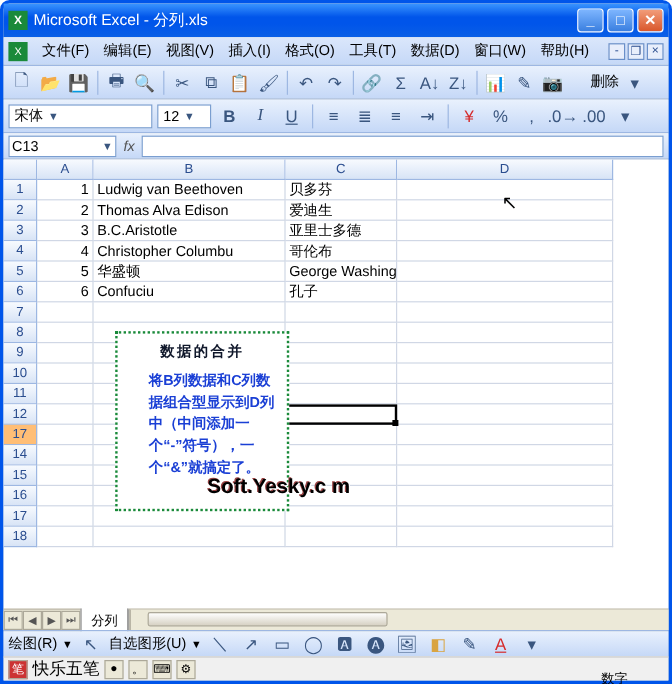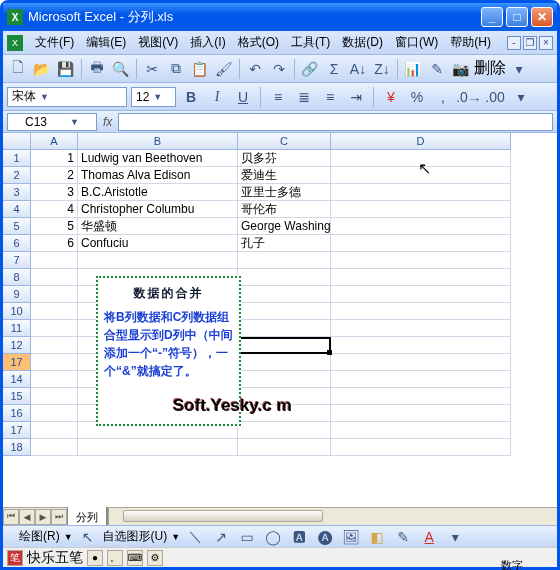--- a/index.html
+++ b/index.html
@@ -16,42 +16,42 @@
 .menubar .menu-item { padding: 2px 6px; cursor: pointer; }
 .menubar .spacer { flex: 1; }
 .menubar .mdi-btn { width: 14px; height: 14px; border: 1px solid #6a8fc9; margin-left: 2px; display: inline-flex; align-items: center; justify-content: center; font-size: 10px; color: #2a4d8f; background: #e8eefb; cursor: pointer; }
 .toolbar { height: 28px; background: linear-gradient(#e9f1fd,#c5d8f7); display: flex; align-items: center; padding: 2px 4px; gap: 2px; border-bottom: 1px solid #9db7e2; }
 .tbtn { width: 22px; height: 22px; display: inline-flex; align-items: center; justify-content: center; font-size: 14px; color: #3a567f; cursor: pointer; border: 1px solid transparent; border-radius: 2px; }
 .tsep { width: 1px; height: 20px; background: #9db7e2; margin: 0 2px; }
 .fmtbar { height: 28px; background: linear-gradient(#e9f1fd,#c5d8f7); display: flex; align-items: center; padding: 2px 4px; gap: 4px; border-bottom: 1px solid #9db7e2; font-size: 12px; }
 .combo { height: 20px; border: 1px solid #7a9ed0; background: #fff; display: inline-flex; align-items: center; padding: 0 4px; font-size: 12px; }
 .combo .dd { margin-left: 4px; font-size: 9px; color: #3a567f; }
 .namebox-row { height: 22px; background: linear-gradient(#e9f1fd,#c5d8f7); display: flex; align-items: center; padding: 2px 4px; gap: 6px; border-bottom: 1px solid #9db7e2; font-size: 12px; }
-.namebox { width: 90px; height: 18px; border: 1px solid #7a9ed0; background: #fff; padding: 0 17px; display: flex; align-items: center; }
+.namebox { width: 90px; height: 18px; border: 1px solid #7a9ed0; background: #fff; padding: 0 2px; display: flex; align-items: center; }
 .fxbar { flex: 1; height: 18px; border: 1px solid #7a9ed0; background: #fff; }
 .grid-area { flex: 1; display: flex; background: #fff; overflow: hidden; position: relative; }
 .grid { display: grid; grid-template-columns: 28px 47px 160px 93px 180px; grid-auto-rows: 17px; font-size: 12px; }
 .hdr { background: linear-gradient(#f7fafe,#d8e4f6); border-right: 1px solid #9db7e2; border-bottom: 1px solid #9db7e2; display: flex; align-items: center; justify-content: center; color: #2a4d8f; font-size: 11px; }
 .rowhdr { background: linear-gradient(#f7fafe,#d8e4f6); border-right: 1px solid #9db7e2; border-bottom: 1px solid #9db7e2; display: flex; align-items: center; justify-content: center; color: #2a4d8f; font-size: 11px; }
 .cell { border-right: 1px solid #d0d7e5; border-bottom: 1px solid #d0d7e5; padding: 0 3px; display: flex; align-items: center; overflow: hidden; white-space: nowrap; }
 .cell.num { justify-content: flex-end; }
 .selcell { border: 2px solid #000; position: absolute; pointer-events: none; }
 .selcell::after { content: ""; position: absolute; right: -3px; bottom: -3px; width: 5px; height: 5px; background: #000; }
 .rowhdr.selrow { background: #ffbe76; }
 .textbox { position: absolute; left: 93px; top: 143px; width: 145px; height: 150px; border: 2px dotted #1a8a3a; padding: 6px; font-size: 12px; line-height: 1.5; background: #fff; }
 .textbox .t1 { color: #0f172a; font-weight: bold; letter-spacing: 2px; text-align: center; margin-bottom: 6px; }
-.textbox .t2 { color: #1a3fd5; font-weight: bold; }
+.textbox .t2 { color: #1a3fd5; font-weight: bold; margin-left: 20px; }
 .watermark { position: absolute; left: 170px; top: 263px; font-family: Verdana, sans-serif; font-size: 17px; font-weight: bold; color: #000000; text-shadow: 1px 1px 0 #fff, -1px -1px 0 #944; pointer-events: none; }
 .cursor { position: absolute; left: 415px; top: 26px; font-size: 16px; color: #000; pointer-events: none; }
 .wsbar { height: 18px; background: #ece9d8; display: flex; align-items: center; font-size: 11px; border-top: 1px solid #aca899; }
 .wsnav { width: 16px; height: 16px; border: 1px solid #aca899; display: inline-flex; align-items: center; justify-content: center; font-size: 9px; color: #555; cursor: pointer; background: #ece9d8; }
 .wstab { padding: 17px 8px; background: #fff; border: 1px solid #888; border-bottom: none; font-size: 11px; }
 .wsbar .track { flex: 1; background: #ece9d8; border-left: 1px solid #aca899; height: 100%; position: relative; }
 .wsbar .thumb { position: absolute; left: 14px; top: 2px; width: 200px; height: 12px; background: linear-gradient(#fefefe,#d7d2c4); border: 1px solid #aca899; border-radius: 2px; }
-.drawbar { height: 22px; background: linear-gradient(#e9f1fd,#c5d8f7); display: flex; align-items: center; padding: 0 16px; gap: 4px; font-size: 12px; border-top: 1px solid #9db7e2; }
+.drawbar { height: 22px; background: linear-gradient(#e9f1fd,#c5d8f7); display: flex; align-items: center; padding: 0 4px; gap: 4px; font-size: 12px; border-top: 1px solid #9db7e2; }
 .imebar { height: 20px; background: #f0f0f0; display: flex; align-items: center; padding: 0 4px; gap: 4px; font-size: 11px; border-top: 1px solid #ccc; }
 .ibtn { width: 16px; height: 16px; border: 1px solid #aca899; display: inline-flex; align-items: center; justify-content: center; font-size: 10px; background: #ece9d8; cursor: pointer; }
 .status-right { margin-left: auto; padding-right: 30px; font-size: 11px; margin-top: 16px; }
 </style>
 </head>
 <body>
 
 <div class="window">
   <div class="titlebar">
     <span class="icon">X</span>
@@ -95,21 +95,21 @@
     <span class="tbtn">↷</span>
     <span class="tsep"></span>
     <span class="tbtn">🔗</span>
     <span class="tbtn">Σ</span>
     <span class="tbtn">A↓</span>
     <span class="tbtn">Z↓</span>
     <span class="tsep"></span>
     <span class="tbtn">📊</span>
     <span class="tbtn">✎</span>
     <span class="tbtn">📷</span>
-    <span style="font-size:16px;margin-left:0">删除</span>
+    <span style="font-size:12px;margin-left:18px">删除</span>
     <span class="tbtn">▾</span>
   </div>
 
   <div class="fmtbar">
     <span class="combo" style="width:120px">
       <span>宋体</span>
       <span class="dd">▼</span>
     </span>
     <span class="combo" style="width:45px">
       <span>12</span>

